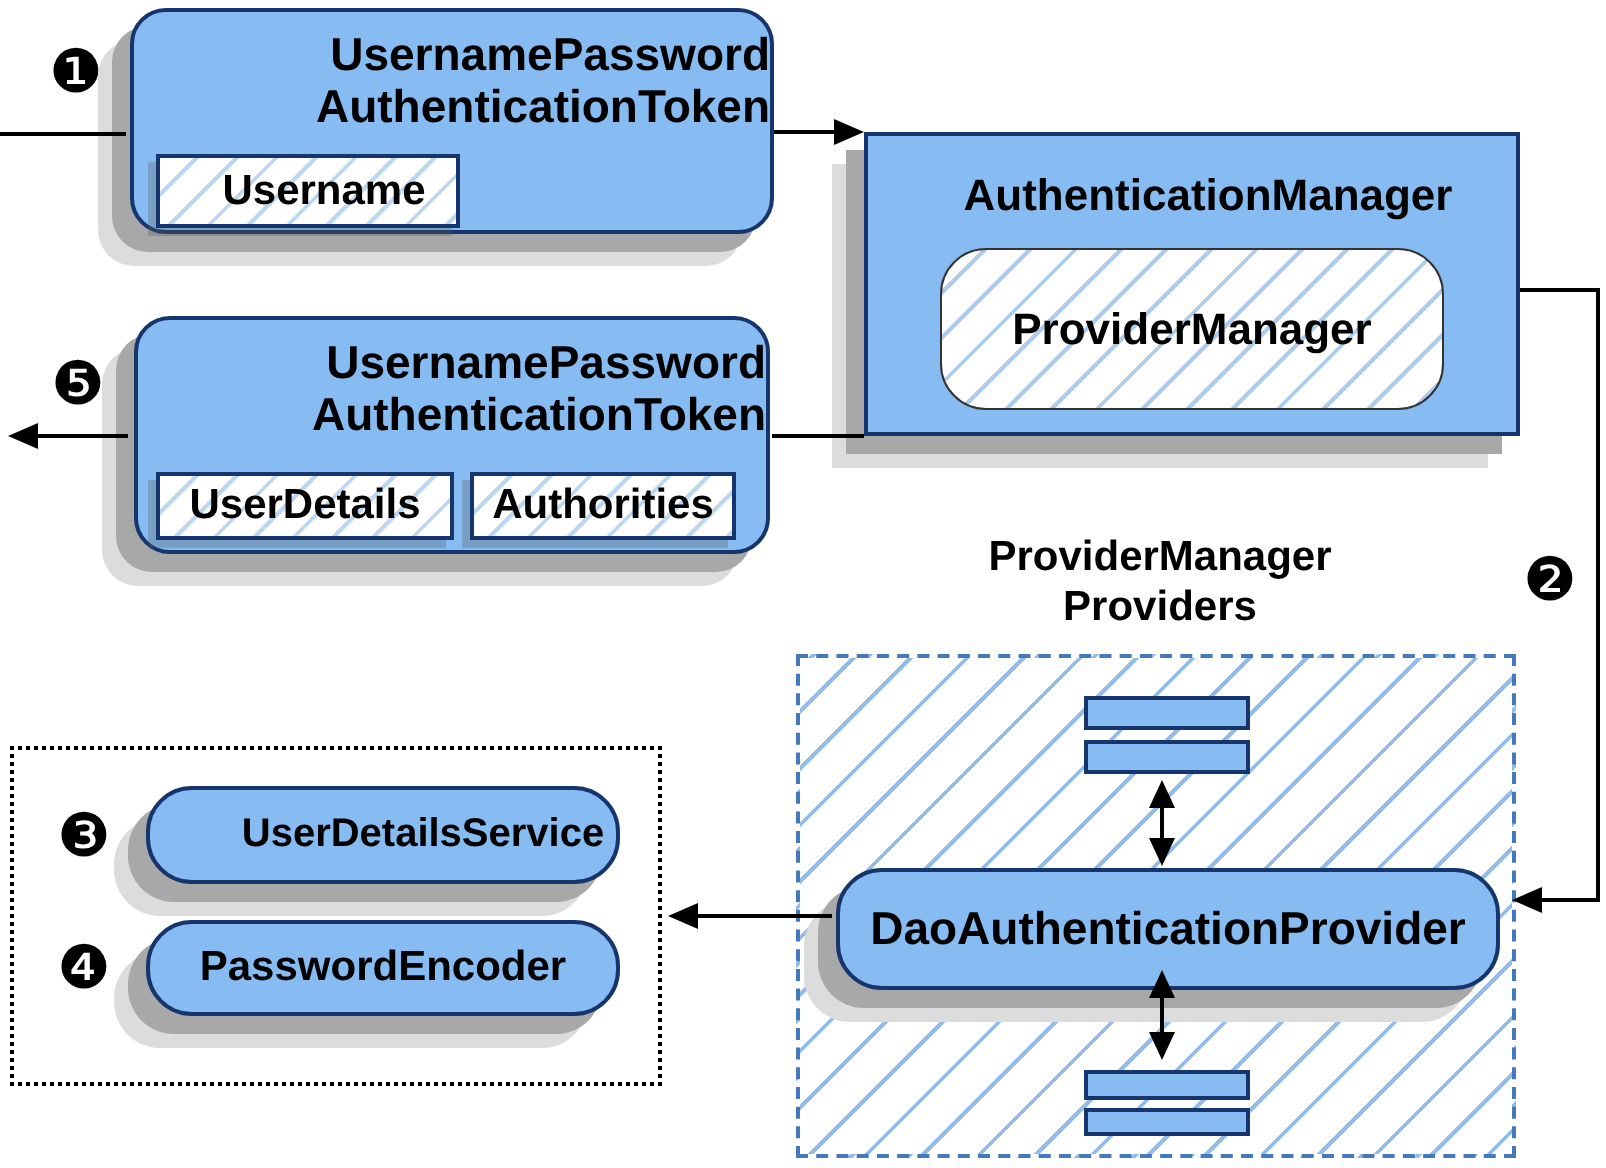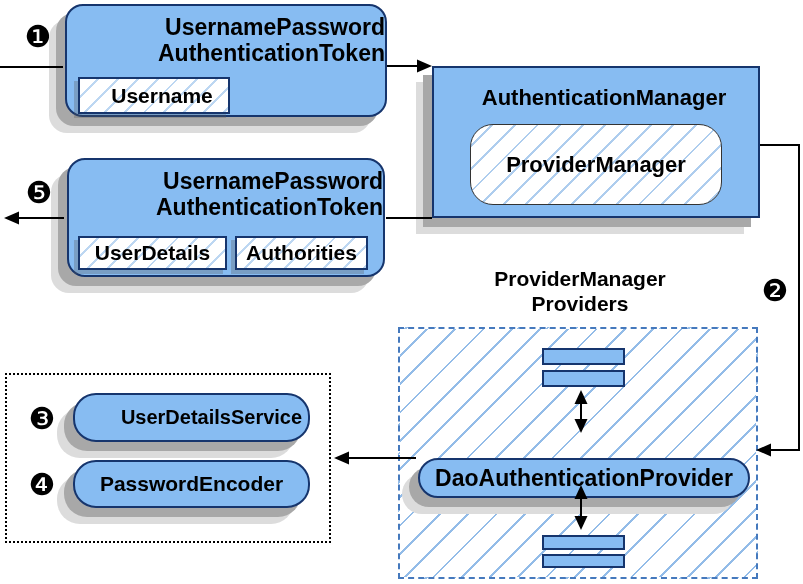--- a/index.html
+++ b/index.html
@@ -100,21 +100,21 @@
   <div class="group-label" style="left:455px;top:266px;width:250px;">
     <span style="display:block">ProviderManager</span>
     <span style="display:block">Providers</span>
   </div>
 
   <div class="dashed-container" style="left:398px;top:327px;width:360px;height:252px;"></div>
 
   <div class="bar" style="left:542px;top:348px;width:83px;height:17px;"></div>
   <div class="bar" style="left:542px;top:370px;width:83px;height:17px;"></div>
 
-  <div class="box dshadow center-label" style="left:418px;top:434px;width:332px;height:40px;font-size:23px;margin-top:24px;">DaoAuthenticationProvider</div>
+  <div class="box dshadow center-label" style="left:418px;top:434px;width:332px;height:61px;font-size:23px;">DaoAuthenticationProvider</div>
 
   <div class="bar" style="left:542px;top:535px;width:83px;height:15px;"></div>
   <div class="bar" style="left:542px;top:554px;width:83px;height:14px;"></div>
 
   <div class="dotted-container" style="left:5px;top:373px;width:326px;height:170px;"></div>
   <div class="box dshadow center-label" style="left:73px;top:393px;width:237px;height:49px;font-size:20px;padding-left:40px;">UserDetailsService</div>
   <div class="box dshadow center-label" style="left:73px;top:460px;width:237px;height:48px;font-size:21px;">PasswordEncoder</div>
 
   <svg class="connectors" width="803" height="584" viewBox="0 0 803 584">
     <g stroke="#000" stroke-width="2" fill="none">

